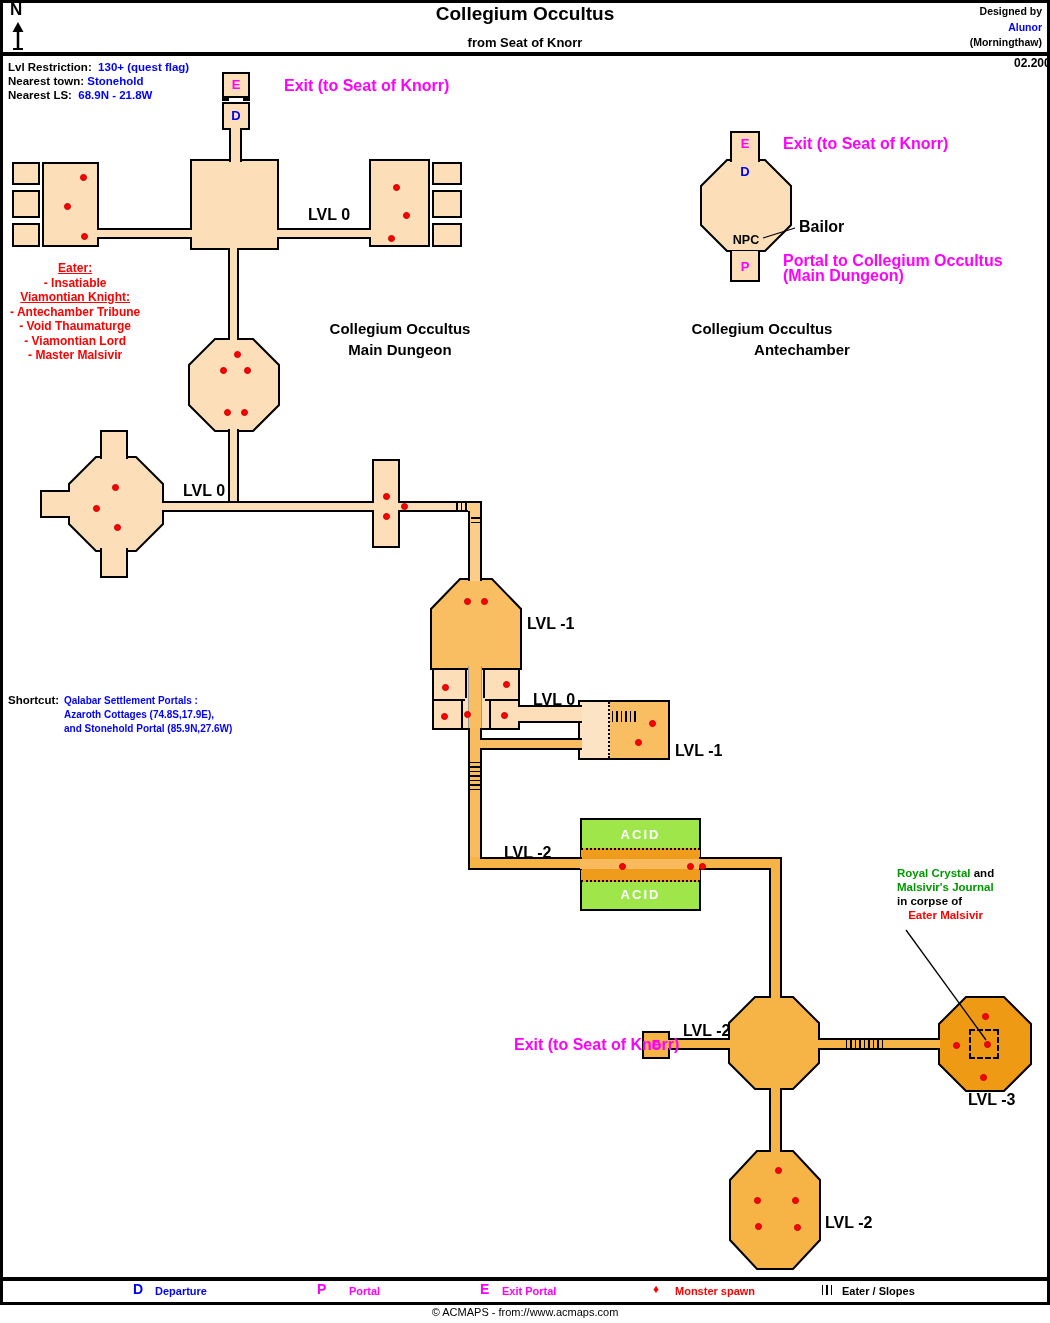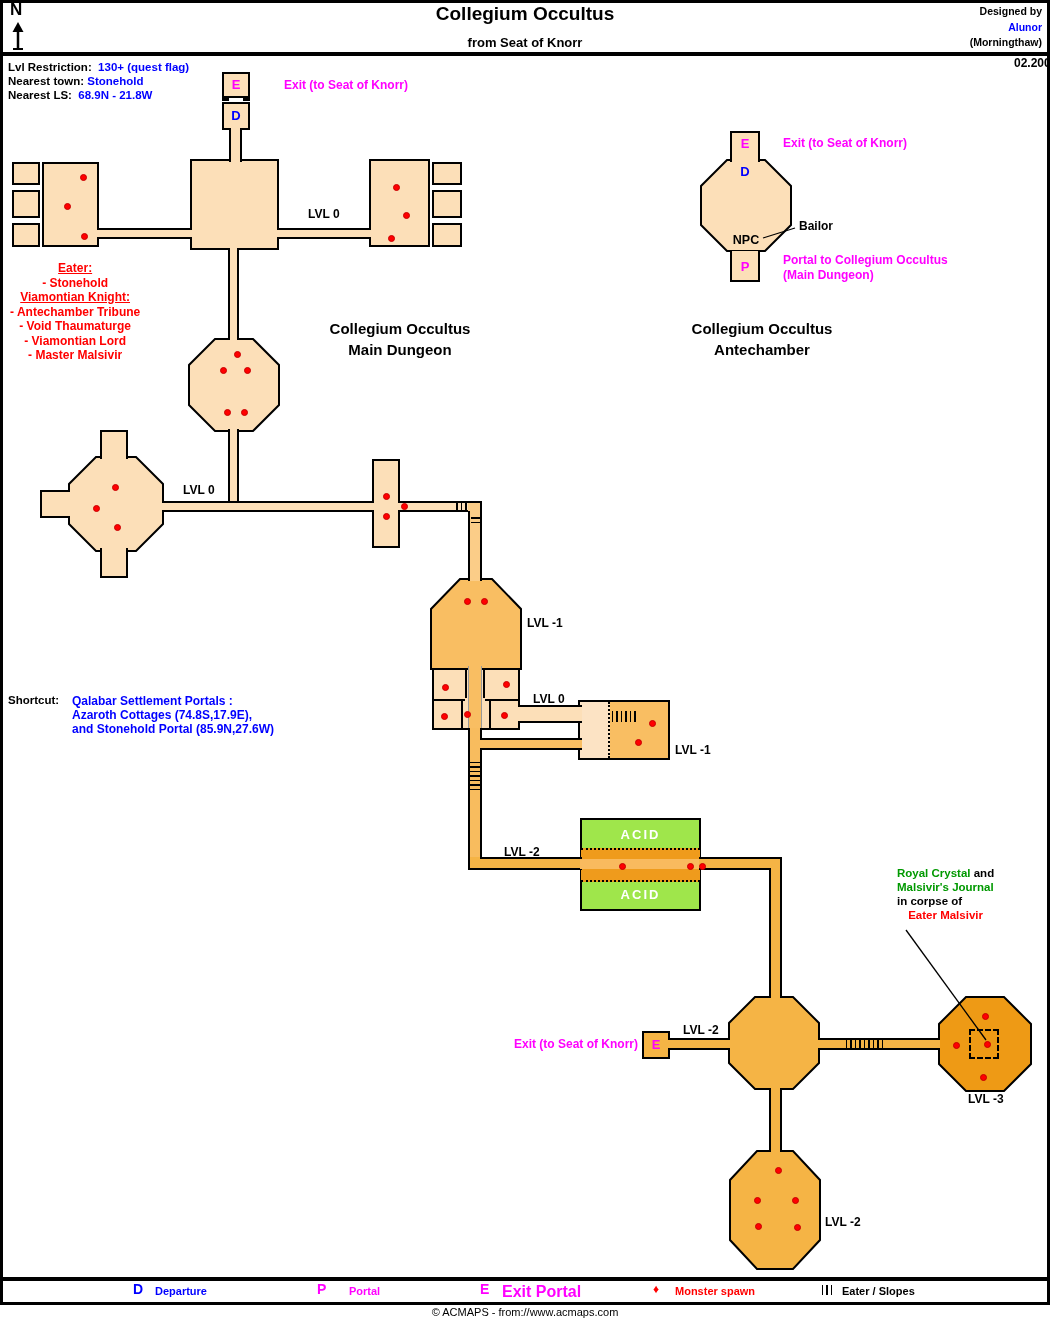--- a/index.html
+++ b/index.html
@@ -1,19 +1,19 @@
 <!DOCTYPE html>
 <html><head>
 <meta charset="utf-8">
 <style>
   html,body{margin:0;padding:0;background:#fff;}
   body{width:1050px;height:1323px;position:relative;font-family:"Liberation Sans",sans-serif;font-weight:bold;color:#000;}
   .abs{position:absolute;box-sizing:border-box;}
   .box{position:absolute;box-sizing:border-box;border:2px solid #000;}
-  .lbl{position:absolute;white-space:nowrap;font-size:12px;line-height:13px;}
+  .lbl{position:absolute;white-space:nowrap;font-size:16px;line-height:13px;}
   .mag{color:#FF00FF;}
   .blu{color:#0000FF;}
   .red{color:#FF0000;text-align:center;}
   .grn{color:#009900;}
   .u{text-decoration:underline;}
   .ctr{text-align:center;}
   .dot{position:absolute;width:7px;height:7px;border-radius:50%;background:#FF0000;border:1px solid #C80000;box-sizing:border-box;z-index:60;}
   .vbars{background:repeating-linear-gradient(90deg,#000 0 1.5px,transparent 1.5px 4.5px);}
   .hbars{background:repeating-linear-gradient(0deg,#000 0 1.5px,transparent 1.5px 4.5px);}
   .l0{background:#FCDFB8;}
@@ -44,30 +44,30 @@
 <div class="lbl" style="left:1014px;top:57px;font-size:12px;">02.2006</div>
 
 <div class="abs" style="left:8px;top:60px;font-size:11.5px;line-height:14px;white-space:nowrap;">
   <div><span>Lvl Restriction:</span>&nbsp; <span class="blu">130+ (quest flag)</span></div>
   <div><span>Nearest town:</span> <span class="blu">Stonehold</span></div>
   <div><span>Nearest LS:</span>&nbsp; <span class="blu">68.9N - 21.8W</span></div>
 </div>
 
 <div class="abs red" style="left:10px;top:261px;font-size:12px;line-height:14.5px;white-space:nowrap;">
   <div class="u">Eater:</div>
-  <div>- Stonehold</div>
+  <div>- Insatiable</div>
   <div class="u">Viamontian Knight:</div>
   <div>- Antechamber Tribune</div>
   <div>- Void Thaumaturge</div>
   <div>- Viamontian Lord</div>
   <div>- Master Malsivir</div>
 </div>
 
 <div class="lbl" style="left:8px;top:694px;font-size:11.5px;">Shortcut:</div>
-<div class="abs blu" style="left:72px;top:694px;font-size:12px;line-height:14px;white-space:nowrap;">
+<div class="abs blu" style="left:64px;top:694px;font-size:10px;line-height:14px;white-space:nowrap;">
   <div>Qalabar Settlement Portals :</div>
   <div>Azaroth Cottages (74.8S,17.9E),</div>
   <div>and Stonehold Portal (85.9N,27.6W)</div>
 </div>
 
 <div class="box l0" style="left:222px;top:72px;width:28px;height:26px;"></div>
 <div class="box l0" style="left:222px;top:102px;width:28px;height:28px;"></div>
 <div class="abs" style="left:222px;top:98px;width:7px;height:3px;background:#000;"></div>
 <div class="abs" style="left:243px;top:98px;width:7px;height:3px;background:#000;"></div>
 
@@ -228,21 +228,21 @@
 
 <div class="lbl mag ctr" style="left:730px;top:137px;width:30px;font-size:13px;">E</div>
 <div class="lbl blu ctr" style="left:730px;top:165px;width:30px;font-size:13px;">D</div>
 <div class="lbl ctr" style="left:700px;top:234px;width:92px;font-size:12.5px;">NPC</div>
 <div class="lbl mag ctr" style="left:730px;top:260px;width:30px;font-size:13px;">P</div>
 <div class="lbl mag" style="left:783px;top:137px;">Exit (to Seat of Knorr)</div>
 <div class="lbl" style="left:799px;top:220px;">Bailor</div>
 <div class="lbl mag" style="left:783px;top:254px;">Portal to Collegium Occultus</div>
 <div class="lbl mag" style="left:783px;top:269px;">(Main Dungeon)</div>
 <div class="lbl ctr" style="left:682px;top:322px;width:160px;font-size:15px;">Collegium Occultus</div>
-<div class="lbl ctr" style="left:682px;top:343px;width:160px;font-size:15px;">Antechamber</div>
+<div class="lbl ctr" style="left:722px;top:343px;width:160px;font-size:15px;">Antechamber</div>
 
 <div class="lbl" style="left:183px;top:484px;">LVL 0</div>
 <div class="lbl" style="left:527px;top:617px;">LVL -1</div>
 <div class="lbl" style="left:533px;top:693px;">LVL 0</div>
 <div class="lbl" style="left:675px;top:744px;">LVL -1</div>
 <div class="lbl" style="left:504px;top:846px;">LVL -2</div>
 <div class="lbl ctr" style="left:580px;top:828px;width:121px;color:#fff;font-size:13px;letter-spacing:2px;">ACID</div>
 <div class="lbl ctr" style="left:580px;top:888px;width:121px;color:#fff;font-size:13px;letter-spacing:2px;">ACID</div>
 
 <div class="abs" style="left:897px;top:866px;font-size:11.5px;line-height:14px;white-space:nowrap;">
@@ -257,19 +257,19 @@
 <div class="lbl" style="left:683px;top:1024px;">LVL -2</div>
 <div class="lbl" style="left:968px;top:1093px;">LVL -3</div>
 <div class="lbl" style="left:825px;top:1216px;">LVL -2</div>
 
 <div class="abs" style="left:0;top:1278px;width:1050px;height:27px;border:3px solid #000;"></div>
 <div class="lbl blu" style="left:133px;top:1283px;font-size:14px;">D</div>
 <div class="lbl blu" style="left:155px;top:1285px;font-size:11px;">Departure</div>
 <div class="lbl mag" style="left:317px;top:1283px;font-size:14px;">P</div>
 <div class="lbl mag" style="left:349px;top:1285px;font-size:11px;">Portal</div>
 <div class="lbl mag" style="left:480px;top:1283px;font-size:14px;">E</div>
-<div class="lbl mag" style="left:502px;top:1285px;font-size:16px;">Exit Portal</div>
+<div class="lbl mag" style="left:502px;top:1285px;font-size:11px;">Exit Portal</div>
 <div class="lbl red" style="left:653px;top:1283px;font-size:12px;">♦</div>
 <div class="lbl red" style="left:675px;top:1285px;font-size:11px;">Monster spawn</div>
 <div class="abs vbars" style="left:822px;top:1285px;width:13px;height:10px;"></div>
 <div class="lbl" style="left:842px;top:1285px;font-size:11px;">Eater / Slopes</div>
 
 <div class="lbl ctr" style="left:0;top:1306px;width:1050px;font-size:11px;font-weight:normal;">© ACMAPS - from://www.acmaps.com</div>
 
 </body></html>

